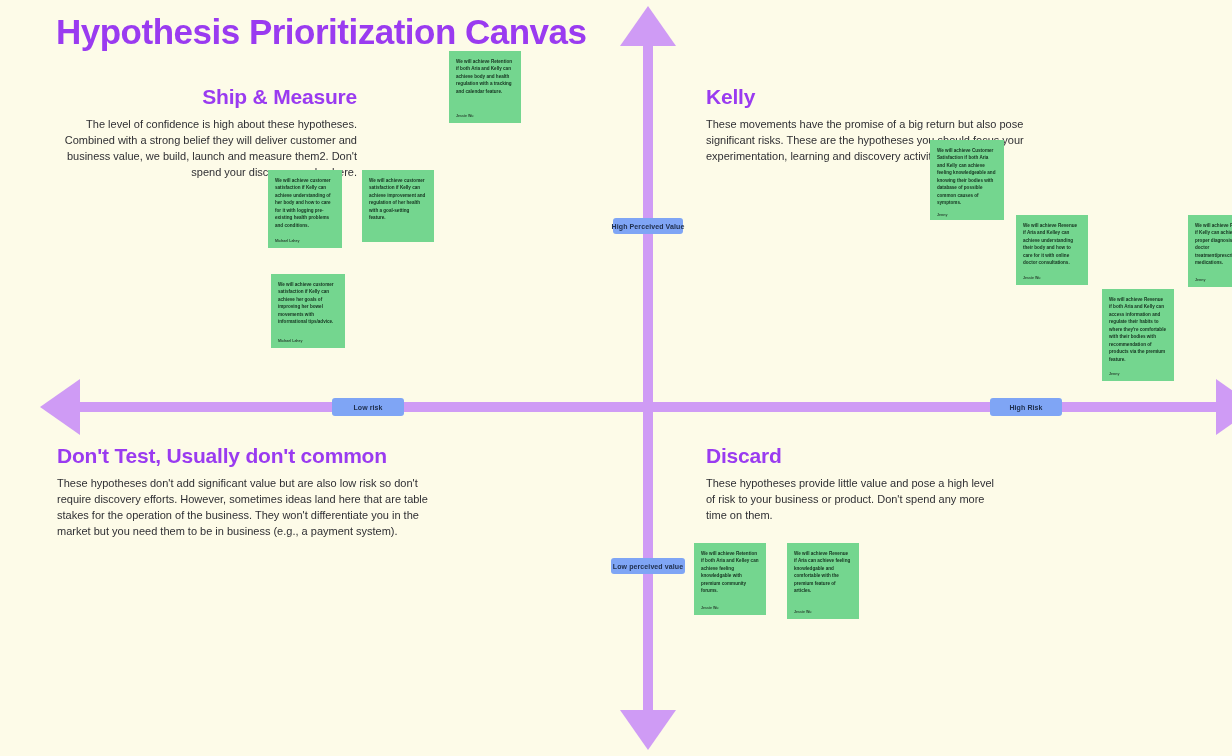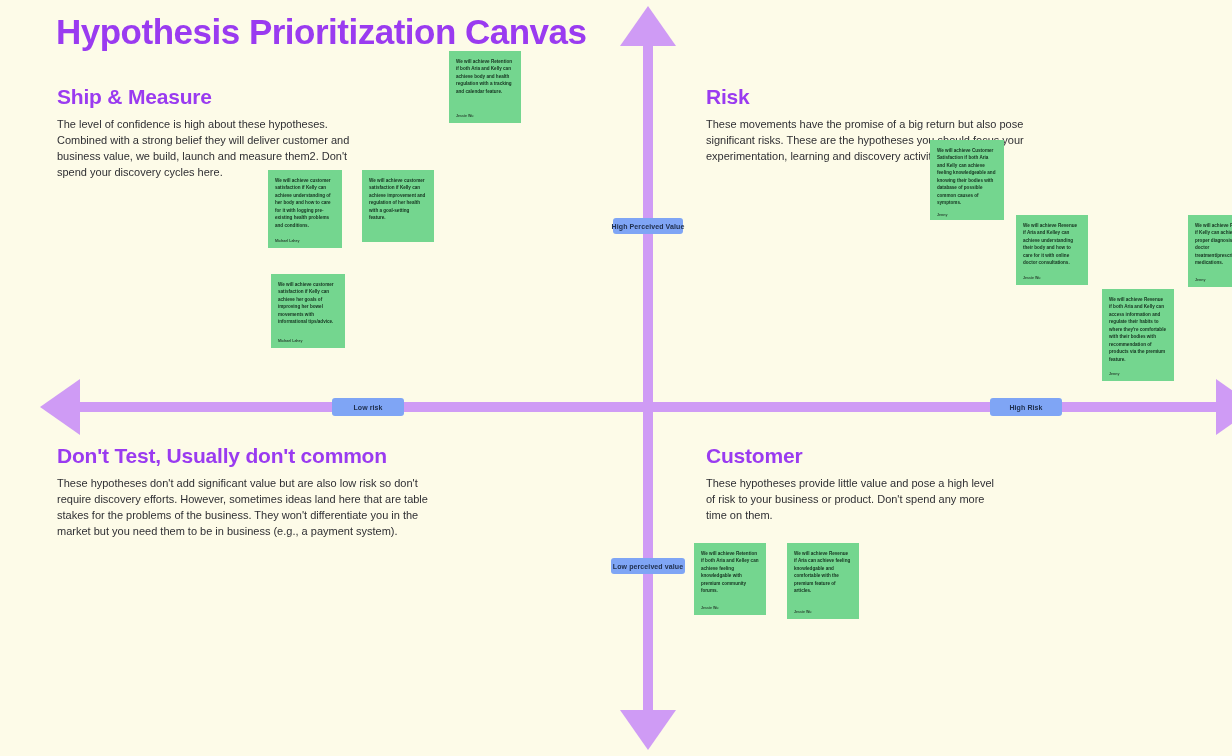--- a/index.html
+++ b/index.html
@@ -90,21 +90,21 @@
     font-weight: 700;
     color: #9a3bf0;
     letter-spacing: -0.2px;
     margin-bottom: 7px;
   }
   .quadrant p {
     font-size: 11px;
     line-height: 1.47;
     color: #2f2f33;
   }
-  #quadrant-ship   { left: 25px;  top: 85px;  width: 300px; }
+  #quadrant-ship   { left: 25px;  top: 85px;  width: 300px; text-align: right; }
   #quadrant-test   { left: 674px; top: 85px;  width: 330px; }
   #quadrant-dont   { left: 25px;  top: 444px; width: 380px; }
   #quadrant-discard{ left: 674px; top: 444px; width: 300px; }
 
   
   .note {
     position: absolute;
     background: #74d68f;
     padding: 7px 7px 5px 7px;
     display: flex;
@@ -144,31 +144,31 @@
   <div id="pill-low-value" class="axis-pill">Low perceived value</div>
   <div id="pill-low-risk" class="axis-pill">Low risk</div>
   <div id="pill-high-risk" class="axis-pill">High Risk</div>
 
   <div id="quadrant-ship" class="quadrant">
     <h2>Ship &amp; Measure</h2>
     <p>The level of confidence is high about these hypotheses. Combined with a strong belief they will deliver customer and business value, we build, launch and measure them2. Don't spend your discovery cycles here.</p>
   </div>
 
   <div id="quadrant-test" class="quadrant">
-    <h2>Risk</h2>
+    <h2>Kelly</h2>
     <p>These movements have the promise of a big return but also pose significant risks. These are the hypotheses you should focus your experimentation, learning and discovery activities on.</p>
   </div>
 
   <div id="quadrant-dont" class="quadrant">
     <h2>Don't Test, Usually don't common</h2>
-    <p>These hypotheses don't add significant value but are also low risk so don't require discovery efforts. However, sometimes ideas land here that are table stakes for the problems of the business. They won't differentiate you in the market but you need them to be in business (e.g., a payment system).</p>
+    <p>These hypotheses don't add significant value but are also low risk so don't require discovery efforts. However, sometimes ideas land here that are table stakes for the operation of the business. They won't differentiate you in the market but you need them to be in business (e.g., a payment system).</p>
   </div>
 
   <div id="quadrant-discard" class="quadrant">
-    <h2>Customer</h2>
+    <h2>Discard</h2>
     <p>These hypotheses provide little value and pose a high level of risk to your business or product. Don't spend any more time on them.</p>
   </div>
 
   <div class="note" style="left:417px; top:51px; width:72px; height:72px;">
     <div class="note-text">We will achieve Retention if both Aria and Kelly can achieve body and health regulation with a tracking and calendar feature.</div>
     <div class="note-author">Jessie Wu</div>
   </div>
 
   <div class="note" style="left:236px; top:170px; width:74px; height:78px;">
     <div class="note-text">We will achieve customer satisfaction if Kelly can achieve understanding of her body and how to care for it with logging pre-existing health problems and conditions.</div>

